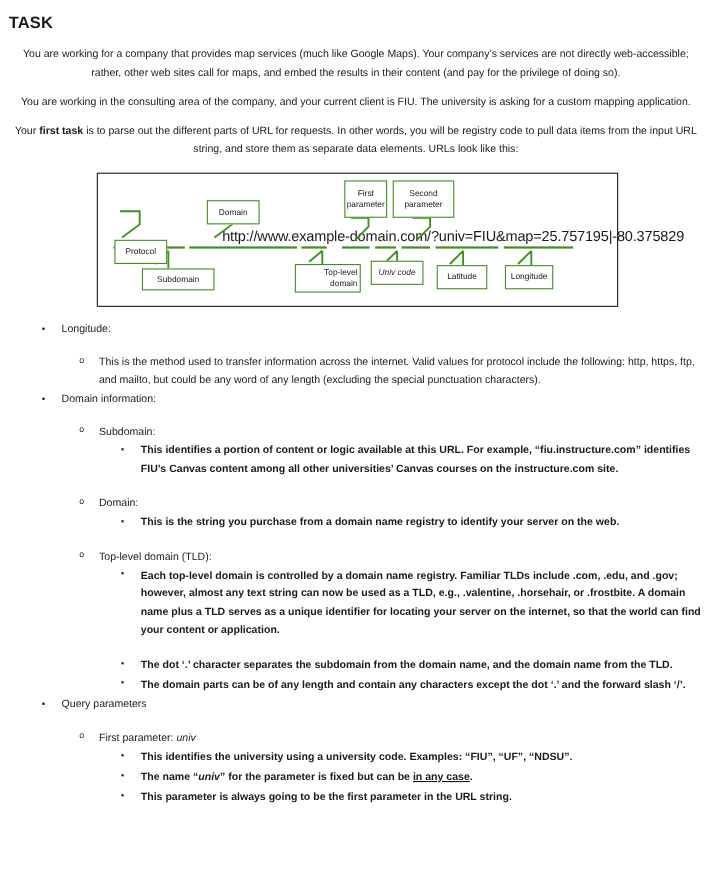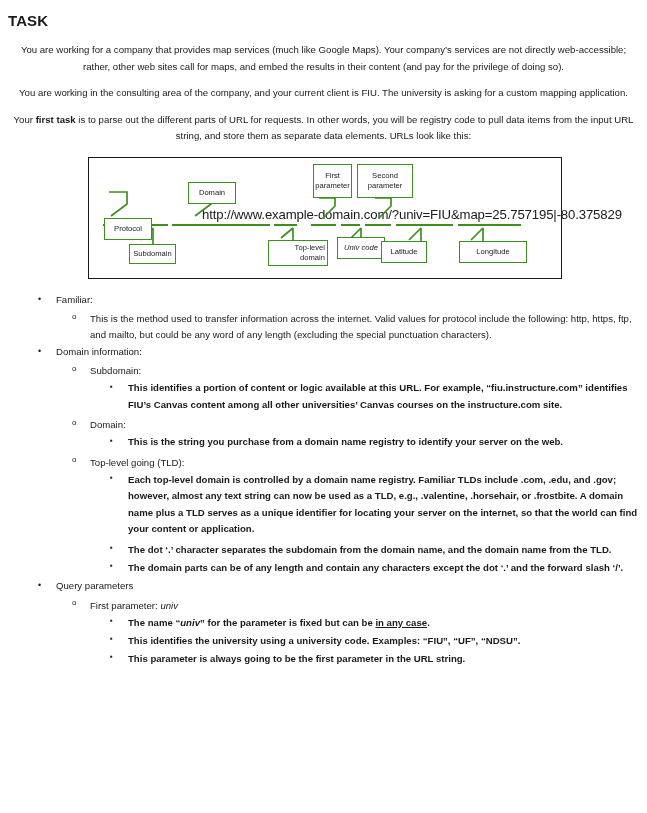--- a/index.html
+++ b/index.html
@@ -107,21 +107,21 @@
     color: #1a1a1a;
   }
   ul.lvl2 {
     list-style: none;
     margin: 0;
     padding: 0;
   }
   ul.lvl2 > li {
     position: relative;
     padding-left: 34px;
-    margin-top: 4px;
+    margin-top: 15px;
     line-height: 1.62;
   }
   ul.lvl2 > li > .b2::before {
     content: "o";
     position: absolute;
     left: 16px;
     top: -0.5px;
     font-size: 8px;
     color: #1a1a1a;
   }
@@ -210,21 +210,21 @@
       </div>
       <div class="callout" style="left:268px; top:6px; width:56px; height:34px;">
         <span>Second parameter</span>
       </div>
 
       <div class="tail" style="left:42px; top:68px;">
         <svg width="36" height="26" viewBox="0 0 36 26">
           <path d="M22,2 L22,20 L6,20 M22,2 L10,14" fill="none" stroke="#3f8f1e" stroke-width="1.7"></path>
         </svg>
       </div>
-      <div class="callout" style="left:40px; top:86px; width:47px; height:20px;">
+      <div class="callout" style="left:40px; top:86px; width:66px; height:20px;">
         <span>Subdomain</span>
       </div>
 
       <div class="tail" style="left:182px; top:68px;">
         <svg width="36" height="26" viewBox="0 0 36 26">
           <path d="M22,2 L22,16 L6,16 M22,2 L10,12" fill="none" stroke="#3f8f1e" stroke-width="1.7"></path>
         </svg>
       </div>
       <div class="callout" style="left:179px; top:82px; width:60px; height:26px;text-align:right;">
         <span>Top-level domain</span>
@@ -237,40 +237,40 @@
       </div>
       <div class="callout" style="left:248px; top:79px; width:48px; height:22px;font-style:italic;">
         <span>Univ code</span>
       </div>
 
       <div class="tail" style="left:312px; top:68px;">
         <svg width="36" height="26" viewBox="0 0 36 26">
           <path d="M20,2 L20,16 L4,16 M20,2 L8,14" fill="none" stroke="#3f8f1e" stroke-width="1.7"></path>
         </svg>
       </div>
-      <div class="callout" style="left:292px; top:83px; width:46px; height:22px;">
+      <div class="callout" style="left:308px; top:83px; width:46px; height:22px;">
         <span>Latitude</span>
       </div>
 
       <div class="tail" style="left:374px; top:68px;">
         <svg width="36" height="26" viewBox="0 0 36 26">
           <path d="M20,2 L20,16 L4,16 M20,2 L8,14" fill="none" stroke="#3f8f1e" stroke-width="1.7"></path>
         </svg>
       </div>
-      <div class="callout" style="left:370px; top:83px; width:68px; height:22px;text-align:right;">
+      <div class="callout" style="left:370px; top:83px; width:44px; height:22px;text-align:right;">
         <span>Longitude</span>
       </div>
 
     </div>
   </div>
 
   <ul class="lvl1">
 
     <li>
-      <span class="b1 txt">Familiar:</span>
+      <span class="b1 txt">Longitude:</span>
       <ul class="lvl2">
         <li>
           <span class="b2 txt">This is the method used to transfer information across the internet. Valid values for protocol include the following: http, https, ftp, and mailto, but could be any word of any length (excluding the special punctuation characters).</span>
         </li>
       </ul>
     </li>
 
     <li>
       <span class="b1 txt">Domain information:</span>
       <ul class="lvl2">
@@ -287,21 +287,21 @@
         <li>
           <span class="b2 txt">Domain:</span>
           <ul class="lvl3">
             <li>
               <span class="b3 txt">This is the string you purchase from a domain name registry to identify your server on the web.</span>
             </li>
           </ul>
         </li>
 
         <li>
-          <span class="b2 txt">Top-level going (TLD):</span>
+          <span class="b2 txt">Top-level domain (TLD):</span>
           <ul class="lvl3">
             <li>
               <span class="b3 txt">Each top-level domain is controlled by a domain name registry. Familiar TLDs include .com, .edu, and .gov; however, almost any text string can now be used as a TLD, e.g., .valentine, .horsehair, or .frostbite. A domain name plus a TLD serves as a unique identifier for locating your server on the internet, so that the world can find your content or application.</span>
             </li>
           </ul>
         </li>
 
         <li>
           <ul class="lvl3">
             <li>
@@ -316,24 +316,24 @@
       </ul>
     </li>
 
     <li>
       <span class="b1 txt">Query parameters</span>
       <ul class="lvl2">
         <li>
           <span class="b2 txt"><span>First parameter: </span><span class="it">univ</span></span>
           <ul class="lvl3">
             <li>
+              <span class="b3 txt">This identifies the university using a university code. Examples: “FIU”, “UF”, “NDSU”.</span>
+            </li>
+            <li>
               <span class="b3 txt"><span>The name “</span><span class="it">univ</span><span>” for the parameter is fixed but can be </span><span class="ul-txt">in any case</span><span>.</span></span>
-            </li>
-            <li>
-              <span class="b3 txt">This identifies the university using a university code. Examples: “FIU”, “UF”, “NDSU”.</span>
             </li>
             <li>
               <span class="b3 txt">This parameter is always going to be the first parameter in the URL string.</span>
             </li>
           </ul>
         </li>
       </ul>
     </li>
 
   </ul>

